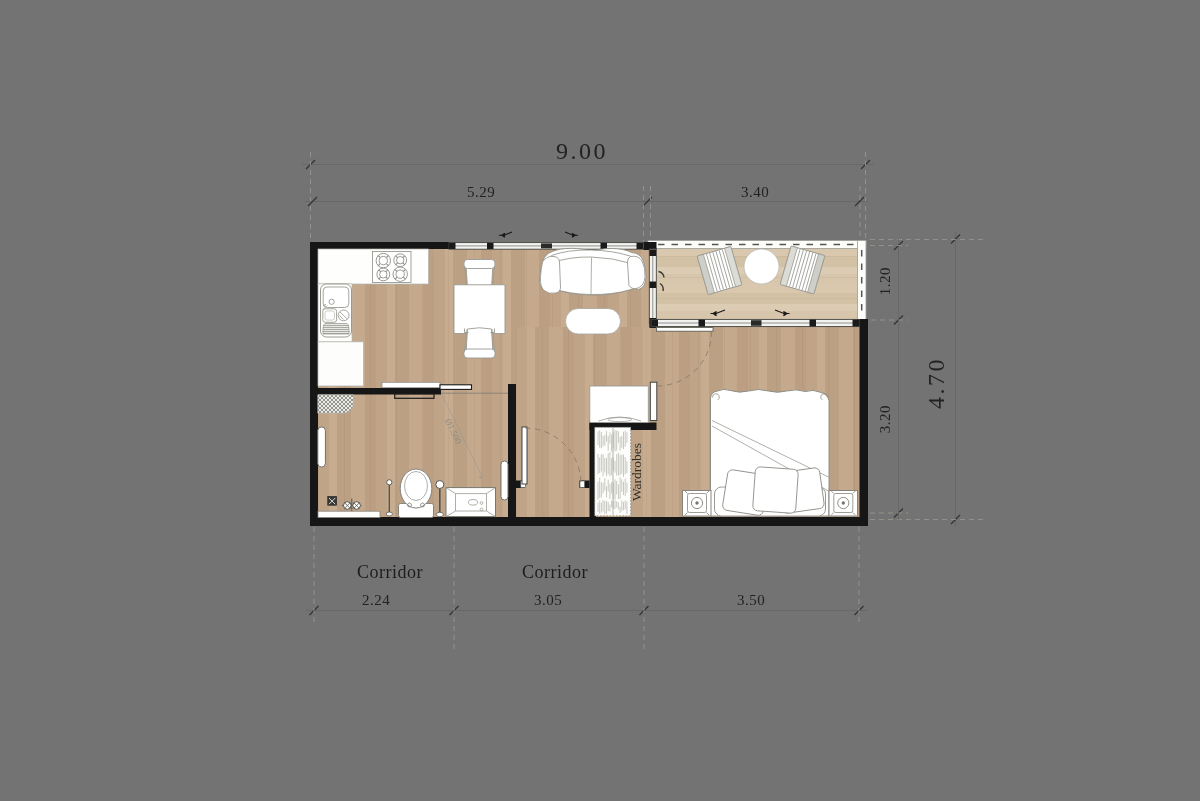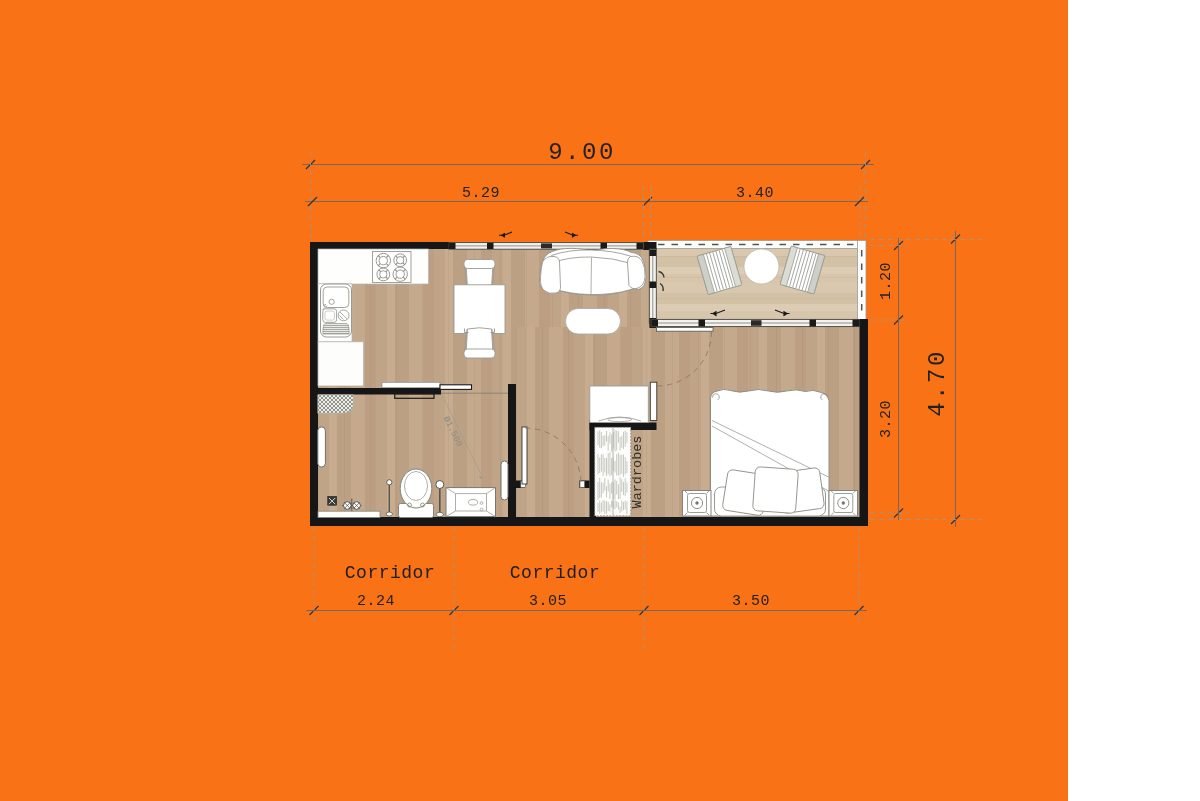--- a/index.html
+++ b/index.html
@@ -1,16 +1,16 @@
 <!DOCTYPE html>
 <html><head>
 <meta charset="utf-8">
 <style>
 html,body{margin:0;padding:0}
-#c{position:relative;width:1068px;height:801px;background:#f97316;font-family:Liberation Mono, monospace;overflow:hidden}
+#c{position:relative;width:1200px;height:801px;background:#737373;font-family:Liberation Serif, serif;overflow:hidden}
 .abs{position:absolute}
 .woodV{background:
  repeating-linear-gradient(90deg, rgba(85,55,25,.055) 0 1px, rgba(0,0,0,0) 1px 26px),
  repeating-linear-gradient(90deg,#c0a487 0 11px,#c7ac90 11px 19px,#bba083 19px 33px,#c4a98c 33px 47px,#bc9f82 47px 58px)}
 .woodH{background:
  repeating-linear-gradient(0deg, rgba(85,55,25,.05) 0 1px, rgba(0,0,0,0) 1px 21px),
  repeating-linear-gradient(0deg,#d7c6ab 0 9px,#dcccb4 9px 16px,#d3c1a6 16px 27px,#d9c8ae 27px 37px)}
 svg{position:absolute;left:0;top:0}
 </style>
 </head>

